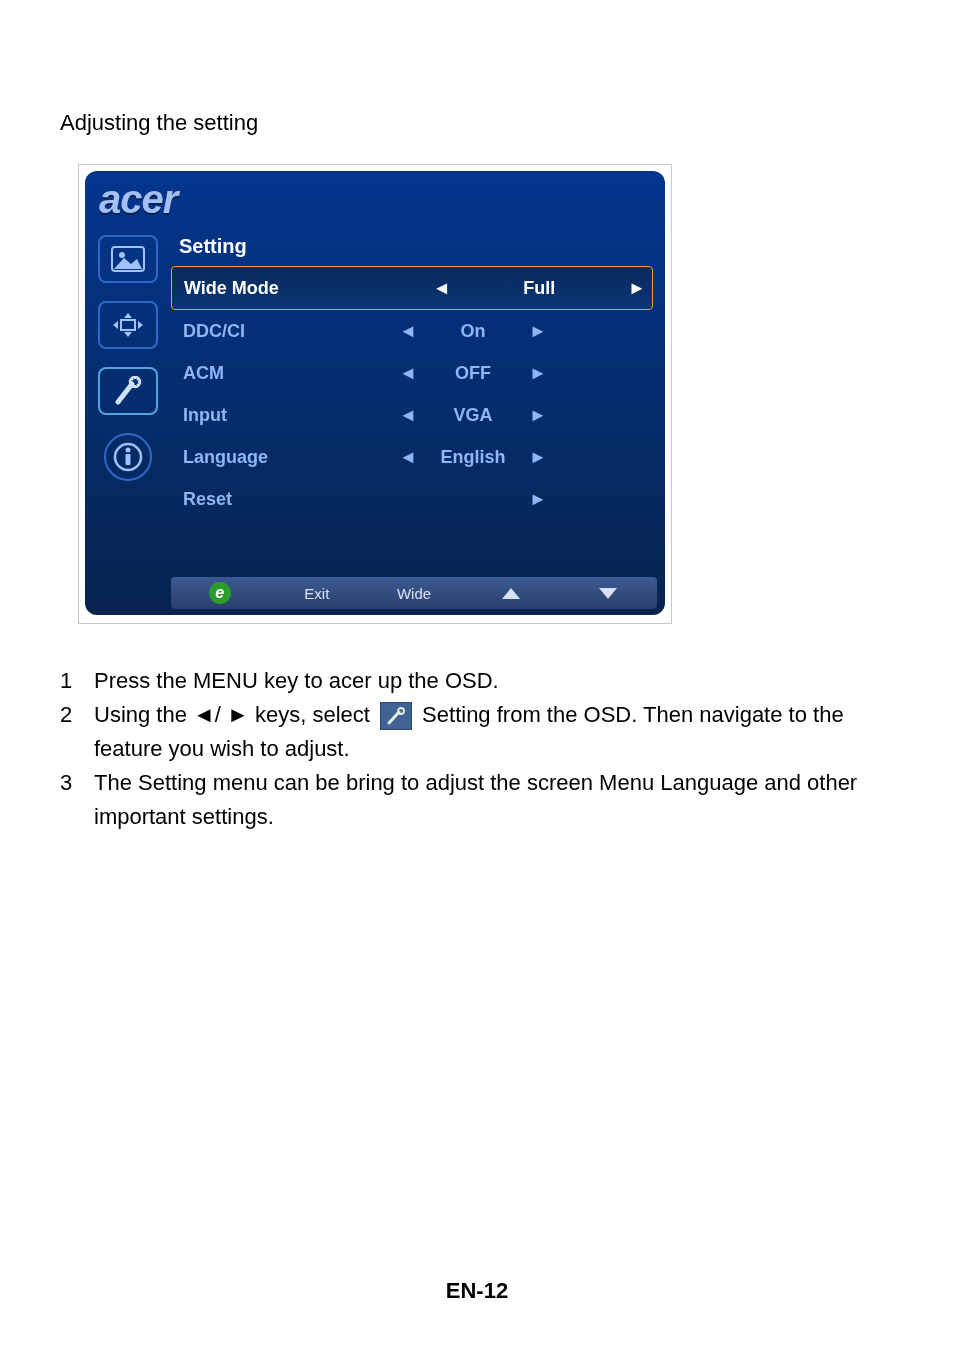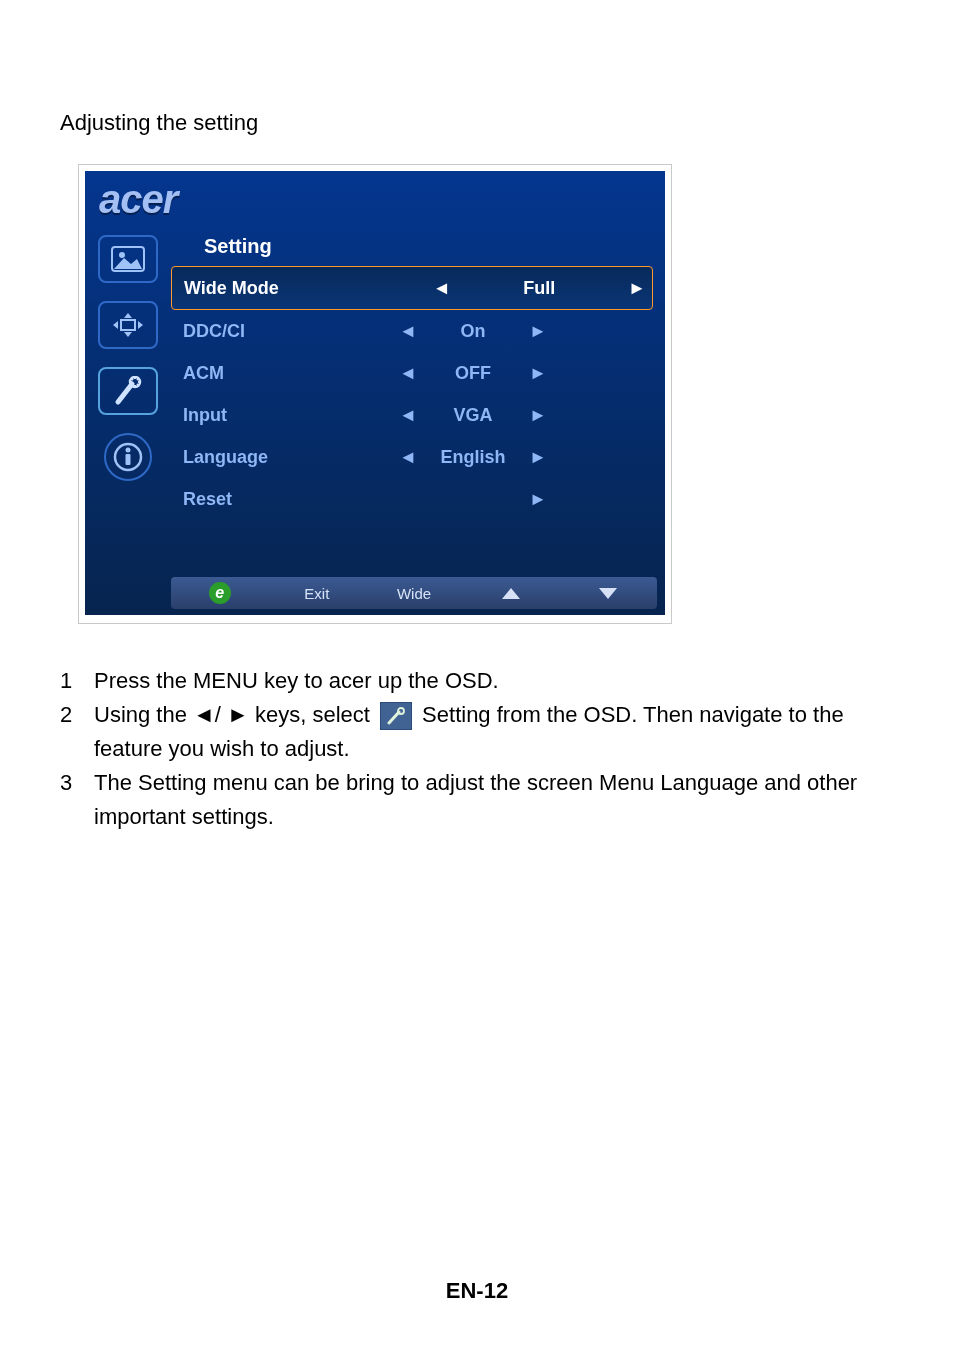--- a/index.html
+++ b/index.html
@@ -23,21 +23,21 @@
   .osd-wrap {
     margin-left: 18px;
     width: 594px;
     border: 1px solid #c9c9c9;
     background: #fff;
     padding: 6px 6px 8px 6px;
     box-sizing: border-box;
   }
   .osd {
     background: linear-gradient(#04368f 0%, #06244e 100%);
-    border-radius: 0;
+    border-radius: 12px;
     position: relative;
     height: 444px;
     box-sizing: border-box;
   }
   .brand {
     position: absolute;
     top: 6px;
     left: 14px;
     font-family: Arial, sans-serif;
     font-weight: 900;
@@ -78,21 +78,20 @@
   .tab svg { display:block; }
   .settings-col {
     flex: 1;
     padding-right: 12px;
   }
   .panel-title {
     color: #fff;
     font-weight: 700;
     font-size: 20px;
     padding: 4px 0 8px 8px;
-    margin-left: 25px;
   }
   .row {
     display: flex;
     align-items: center;
     height: 42px;
     padding-left: 12px;
     color: #8fb6f5;
     font-weight: 700;
     font-size: 18px;
   }

